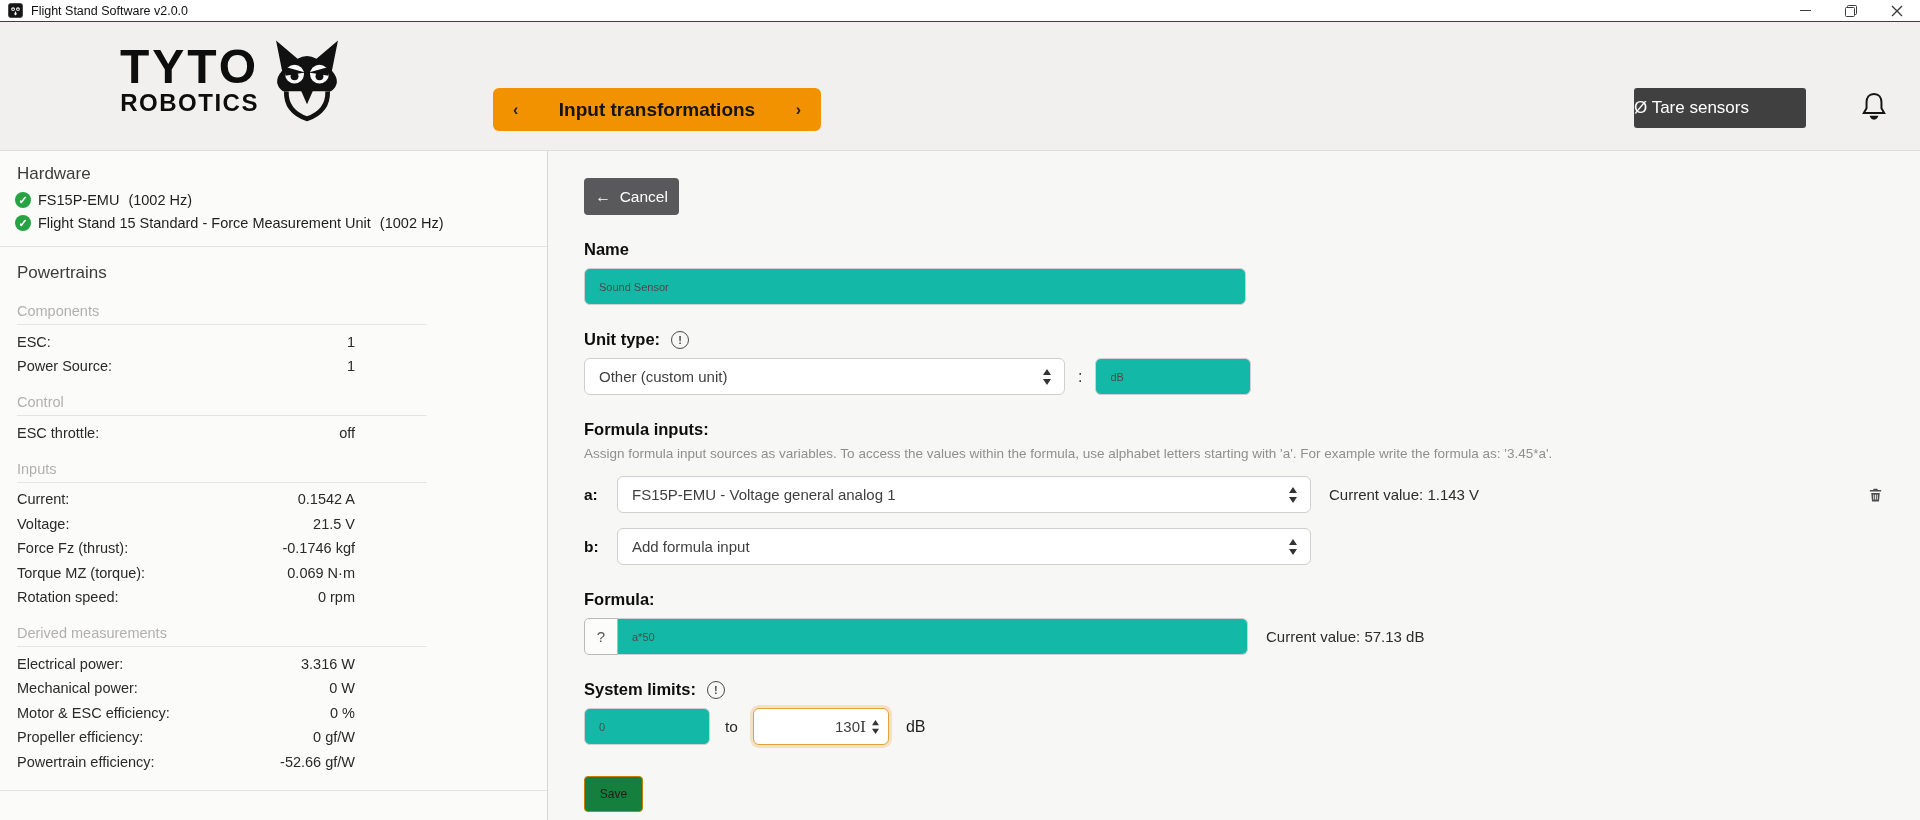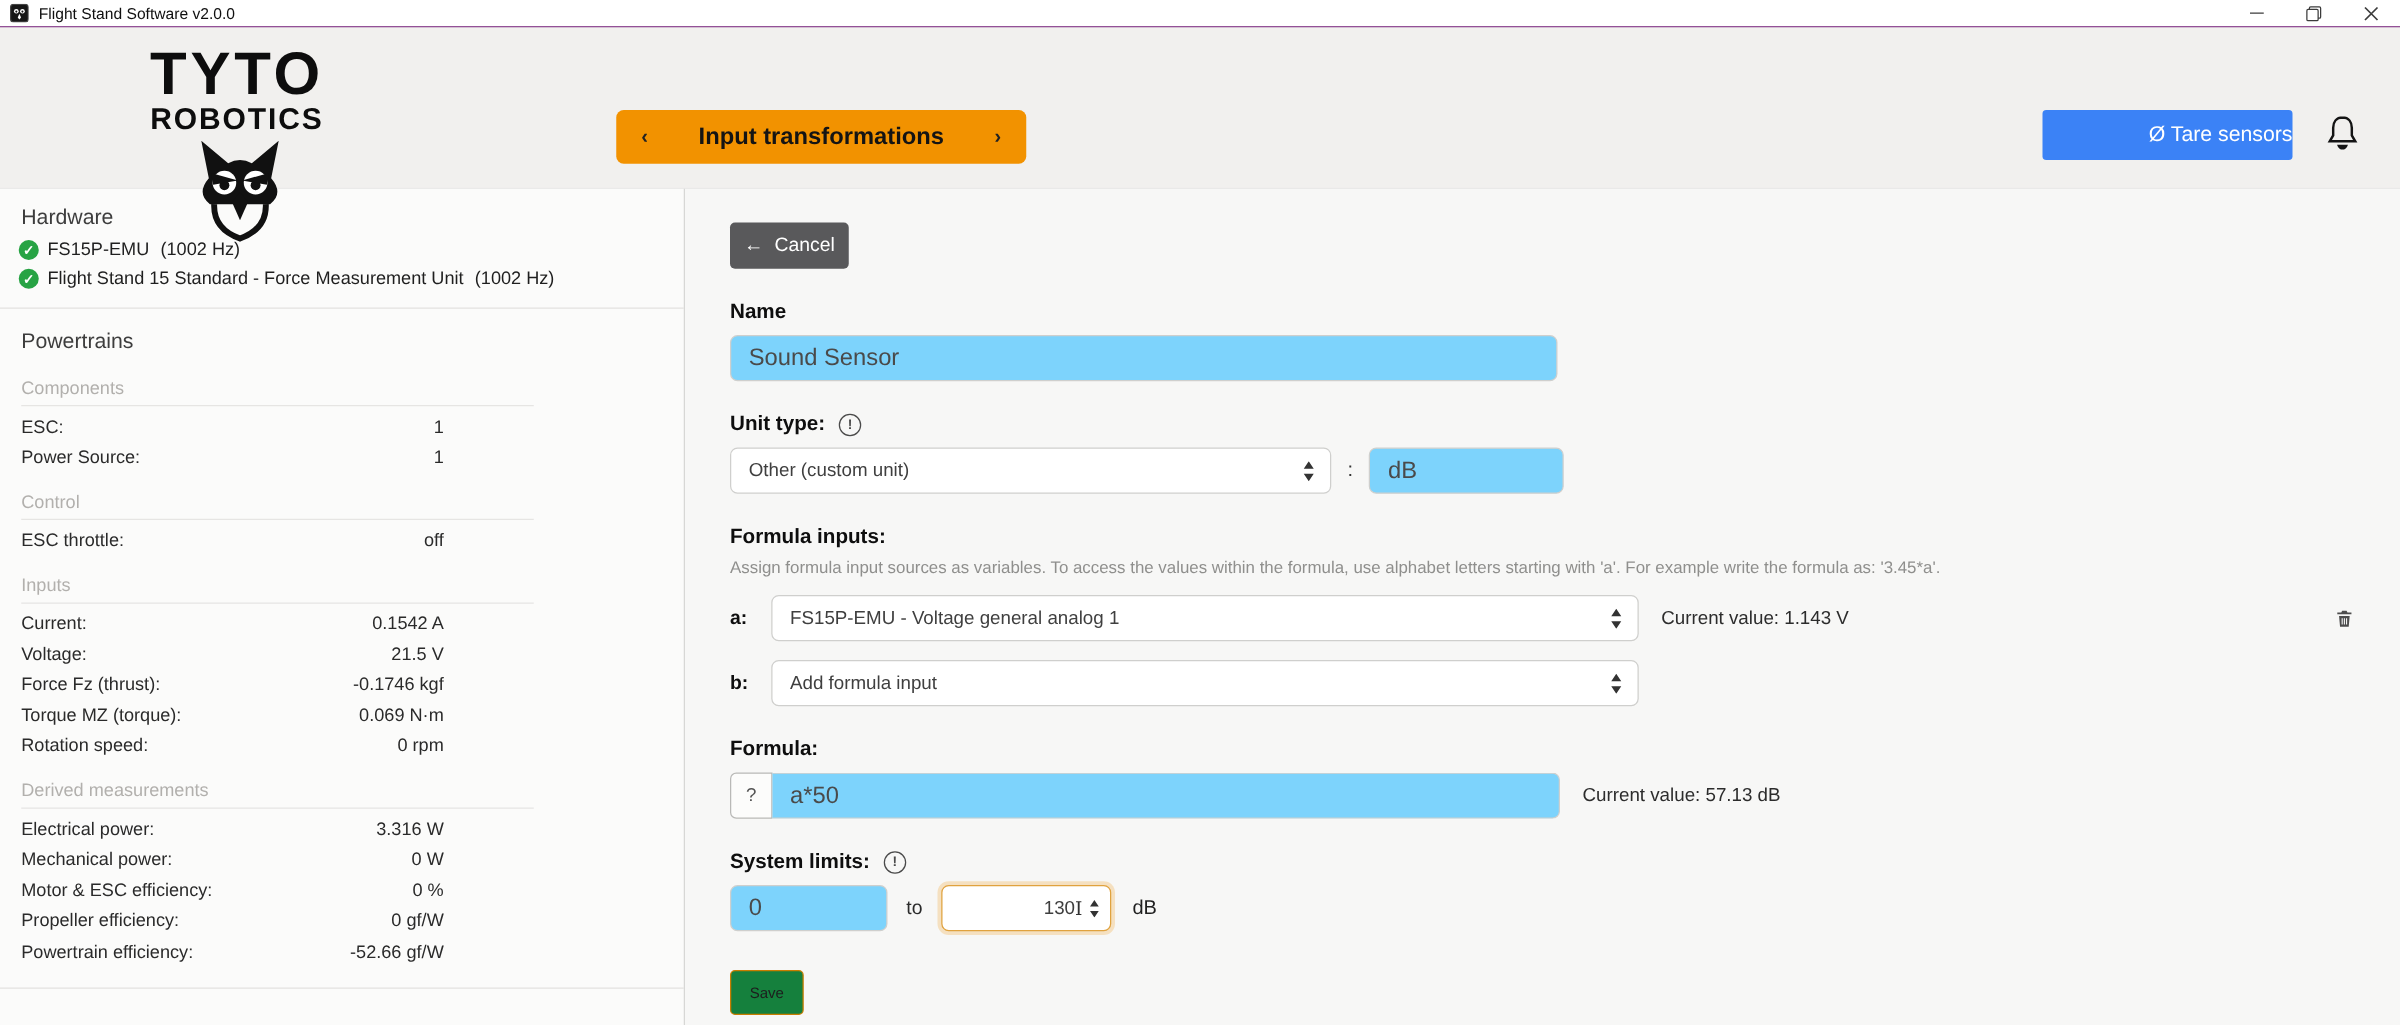--- a/index.html
+++ b/index.html
@@ -15,32 +15,32 @@
   .win-btn { width:46px; height:100%; display:flex; align-items:center; justify-content:center; cursor:default; }
   .min-glyph { width:11px; height:0; border-top:1.4px solid #3c3c3c; }
   .restore-glyph { position:relative; width:12px; height:12px; }
   .restore-glyph::before { content:""; position:absolute; top:0; right:0; width:8px; height:8px;
                            border:1.3px solid #3c3c3c; border-radius:1.5px; }
   .restore-glyph::after  { content:""; position:absolute; bottom:0; left:0; width:8px; height:8px;
                            border:1.3px solid #3c3c3c; border-radius:1.5px; background:#fff; }
 
   
   .header { position:relative; height:128px; background:#f1f0ee; }
-  .brand { position:absolute; left:120px; top:16px; display:flex; align-items:center; color:#0d0d0d;flex-direction:column; }
+  .brand { position:absolute; left:120px; top:16px; display:flex; align-items:center; color:#0d0d0d; }
   .brand-text { text-align:center; margin-right:4px; }
   .brand-line1 { font-size:48px; font-weight:bold; letter-spacing:3px; line-height:0.92; font-stretch:condensed; }
   .brand-line2 { font-size:24px; font-weight:bold; letter-spacing:1.5px; }
   .nav-button { position:absolute; left:493px; top:66px; width:328px; height:43px; background:#f29200;
                 border:none; border-radius:6px; display:flex; align-items:center; justify-content:space-between;
                 padding:0 20px; cursor:pointer; }
   .nav-chevron { font-size:16px; font-weight:bold; color:#222; }
   .nav-label { font-size:19px; font-weight:bold; color:#141414; }
-  .tare-button { position:absolute; left:1634px; top:66px; width:200px; height:40px; background:#3b82f6;
+  .tare-button { position:absolute; left:1634px; top:66px; width:172px; height:40px; background:#404040;
                  border:none; border-radius:3px; color:#fff; font-size:17px;
-                 display:flex; align-items:center; justify-content:flex-end; cursor:pointer; }
+                 display:flex; align-items:center; justify-content:flex-start; cursor:pointer; }
   .bell-button { position:absolute; left:1858px; top:68px; background:none; border:none; cursor:pointer; }
 
   
   .page-body { display:flex; height:670px; border-top:1px solid #dddcda; }
   .sidebar { width:548px; background:#fbfbfa; border-right:1px solid #d7d7d5; padding-top:13px; }
   .main { flex:1; background:#f7f7f6; padding:27px 36px 0 36px; position:relative; }
 
   
   .section-title { font-size:17px; color:#3d3d3d; margin:0 0 8px 17px; }
   .device-row { display:flex; align-items:center; margin:7px 0 0 15px; font-size:14.5px; color:#1f1f1f; }
@@ -57,22 +57,22 @@
               font-size:14.5px; color:#2a2a2a; }
   .bottom-divider { margin-top:20px; }
 
   
   .cancel-button { width:95px; height:37px; background:#59595b; border:none; border-radius:4px; color:#fff;
                    font-size:15.5px; display:flex; align-items:center; justify-content:center; gap:9px; cursor:pointer; }
   .field-label { display:flex; align-items:center; gap:11px; font-size:16.5px; font-weight:bold; color:#0e0e0e;
                  margin-top:25px; margin-bottom:9px; }
   .info-icon { width:18px; height:18px; border:1.5px solid #4a4a4a; border-radius:50%; color:#4a4a4a;
                font-size:11px; font-weight:bold; display:flex; align-items:center; justify-content:center; }
-  .text-input { height:37px; background:#7dd3fc; border:1px solid #cfcfcd; border-radius:6px;
-                font-family:"Liberation Sans",sans-serif; font-size:19px; color:#4a4a4a; padding:0 14px; outline:none; }
+  .text-input { height:37px; background:#14b8a6; border:1px solid #cfcfcd; border-radius:6px;
+                font-family:"Liberation Sans",sans-serif; font-size:11px; color:#4a4a4a; padding:0 14px; outline:none; }
   .name-input { width:662px; }
   .inline-row { display:flex; align-items:center; }
   .select-box { height:37px; background:#fff; border:1px solid #cfcfcd; border-radius:6px;
                 display:flex; align-items:center; justify-content:space-between;
                 padding:0 12px 0 14px; font-size:15px; color:#3f3f3f; cursor:pointer; }
   .unit-select { width:481px; }
   .unit-colon { font-size:16px; color:#333; margin:0 13px; }
   .unit-input { width:156px; }
   .hint-text { font-size:13.5px; color:#8f8f8d; margin-top:7px; }
   .var-row { display:flex; align-items:center; margin-top:15px; position:relative; }

